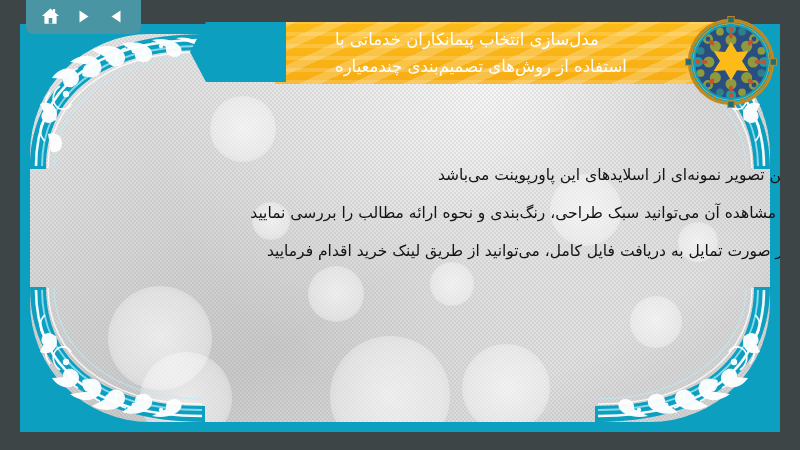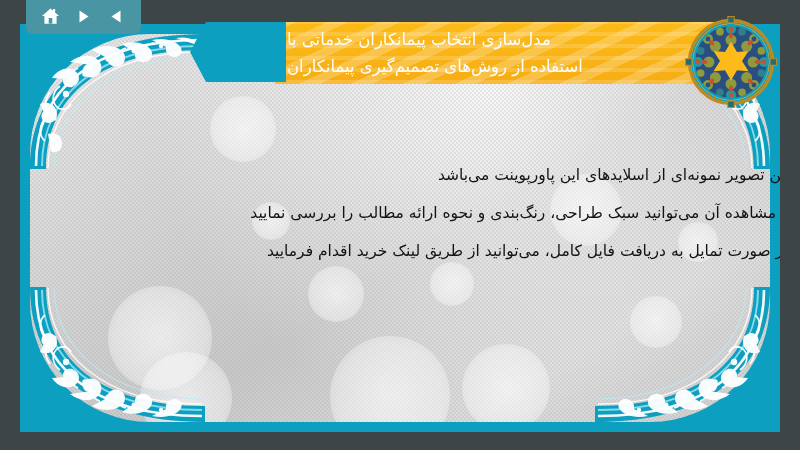--- a/index.html
+++ b/index.html
@@ -142,20 +142,21 @@
     overflow: hidden;
   }
   .title-line {
     color: #ffffff;
     font-size: 16.5px;
     line-height: 27px;
     white-space: nowrap;
     font-weight: 500;
     letter-spacing: 0.1px;
     direction: rtl;
+    padding-left: 48px;
   }
 
   
   #medallion {
     position: absolute;
     left: 685px;
     top: 16px;
     width: 92px;
     height: 92px;
     z-index: 60;
@@ -356,21 +357,21 @@
     </div>
 
   </div>
 
   <svg id="title-chevron" viewBox="0 0 96 60">
     <polygon points="96,0 96,60 16,60 0,30 16,0" fill="#0d9fc0"></polygon>
   </svg>
 
   <div id="title-band">
     <div class="title-line">مدل‌سازی انتخاب پیمانکاران خدماتی با</div>
-    <div class="title-line">استفاده از روش‌های تصمیم‌گیری پیمانکاران</div>
+    <div class="title-line">استفاده از روش‌های تصمیم‌بندی چندمعیاره</div>
   </div>
 
   <svg id="medallion" viewBox="0 0 100 100">
     <defs>
       <clipPath id="medclip">
           <circle cx="50" cy="50" r="46"></circle>
         </clipPath>
     </defs>
     <circle cx="50" cy="50" r="47" fill="#c98a1a"></circle>
     <circle cx="50" cy="50" r="45" fill="#0d9fc0"></circle>

